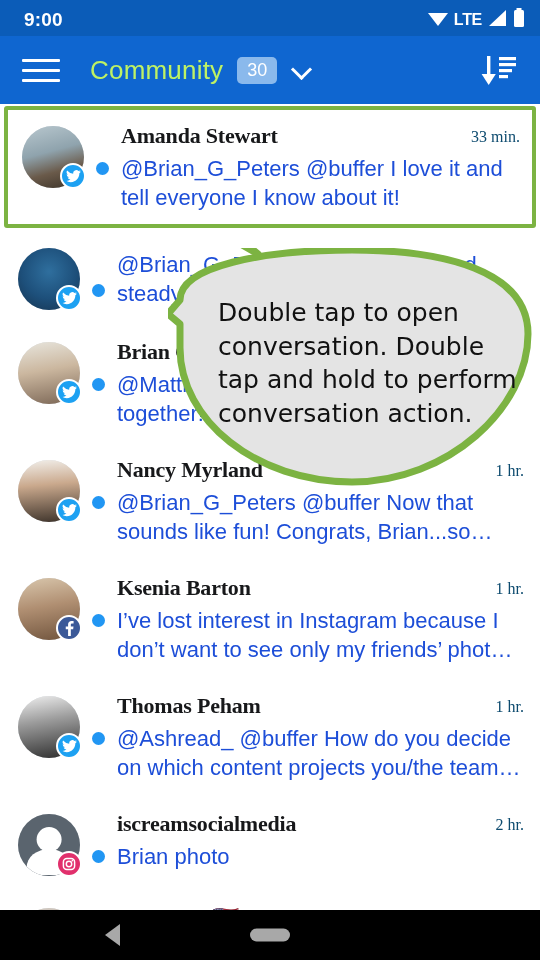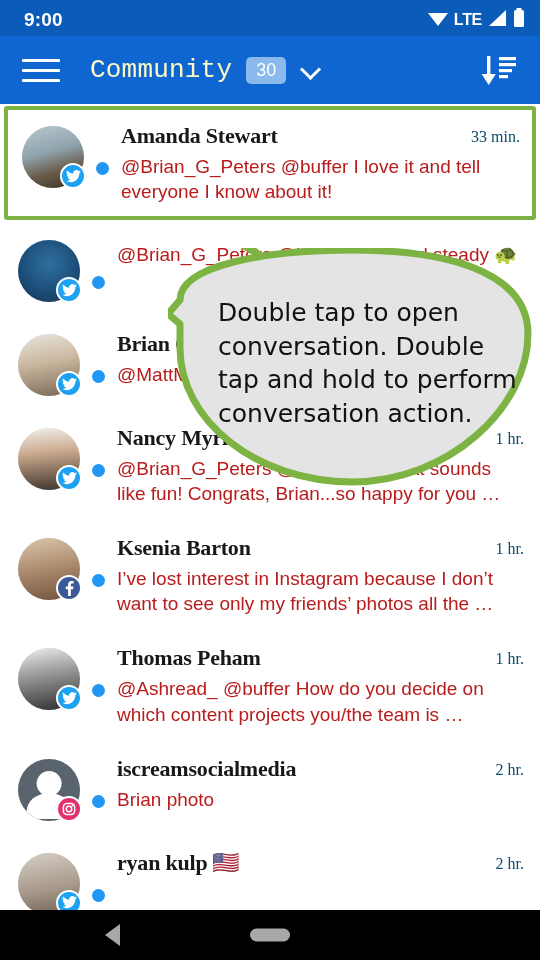--- a/index.html
+++ b/index.html
@@ -28,21 +28,21 @@
     background:#0f66d0;
     display:flex;align-items:center;box-sizing:border-box;
     padding:0 16px;
   }
   .hamburger{width:40px;height:40px;margin-left:6px;margin-right:28px;
     display:flex;flex-direction:column;justify-content:center;gap:7px;cursor:pointer;}
   .hamburger i{display:block;height:3px;background:#fff;border-radius:1px;}
   .hamburger i:nth-child(1){width:38px;}
   .hamburger i:nth-child(2){width:38px;}
   .hamburger i:nth-child(3){width:38px;}
-  .title{color:#fef9c3;font-size:26px;font-weight:400;letter-spacing:.2px;font-family:Liberation Mono, monospace;}
+  .title{color:#bef264;font-size:26px;font-weight:400;letter-spacing:.2px;}
   .badge{
     margin-left:14px;background:#8ab9ec;color:#ffffff;
     border-radius:5px;font-size:18px;padding:4px 10px 5px;line-height:1;
     min-width:20px;
   }
   .chev{margin-left:16px;width:20px;height:20px;position:relative;cursor:pointer;}
   .chev::before{
     content:"";position:absolute;left:1px;top:2px;width:12px;height:12px;
     border-right:3px solid #fff;border-bottom:3px solid #fff;
     transform:rotate(45deg);
@@ -69,21 +69,21 @@
   .net.instagram{background:#e1306c;}
   .dot{
     width:13px;height:13px;border-radius:50%;background:#2196f3;
     flex:0 0 13px;align-self:flex-start;margin:40px 12px 0 12px;
   }
   .content{flex:1;min-width:0;padding-top:1px;}
   .crow{display:flex;align-items:center;font-family:Liberation Serif, serif;}
   .name{font-size:22px;font-weight:700;color:#17181a;white-space:nowrap;overflow:hidden;flex:1;
         letter-spacing:-.2px;}
   .time{font-size:16px;color:#0c4a6e;margin-left:10px;white-space:nowrap;padding-top:2px;}
-  .msg{font-size:19px;color:#b91c1c;line-height:1.32;margin-top:5px;
+  .msg{font-size:22px;color:#1d4ed8;line-height:1.32;margin-top:5px;
        display:-webkit-box;-webkit-line-clamp:2;-webkit-box-orient:vertical;overflow:hidden;}
 
   
   .tooltip{
     position:absolute;left:168px;top:248px;width:368px;height:240px;
     pointer-events:none;
   }
   .tooltip svg{display:block;}
   .tip-text{
     position:absolute;left:50px;top:48px;width:310px;

